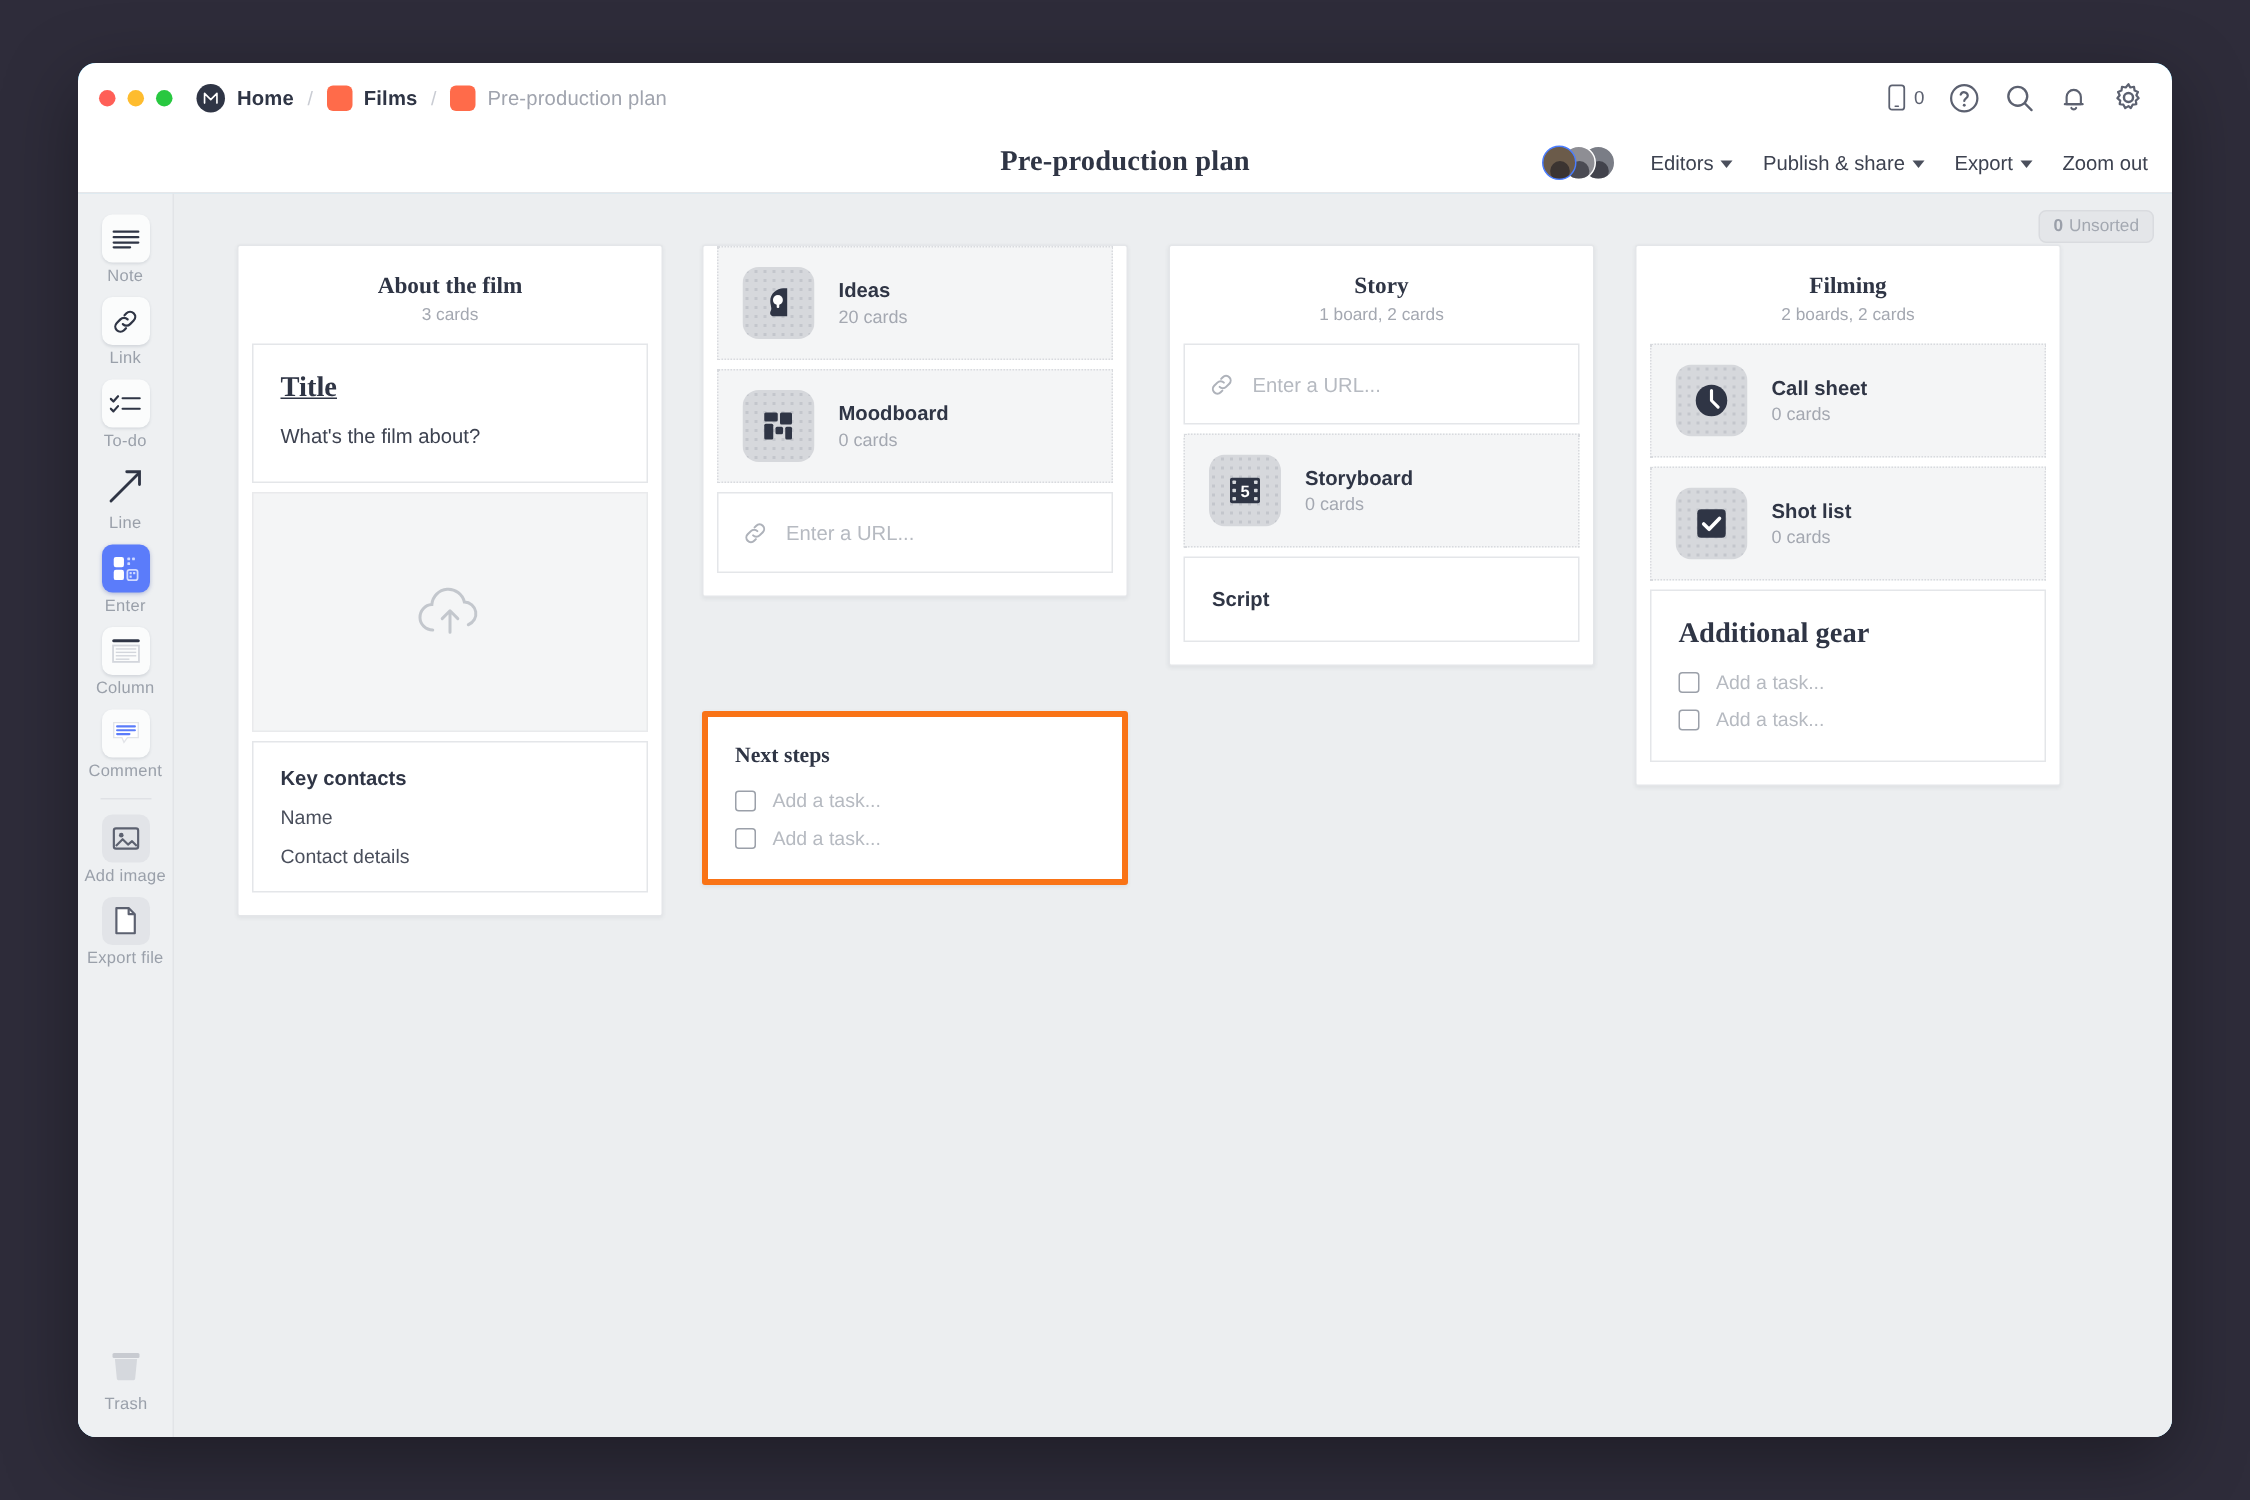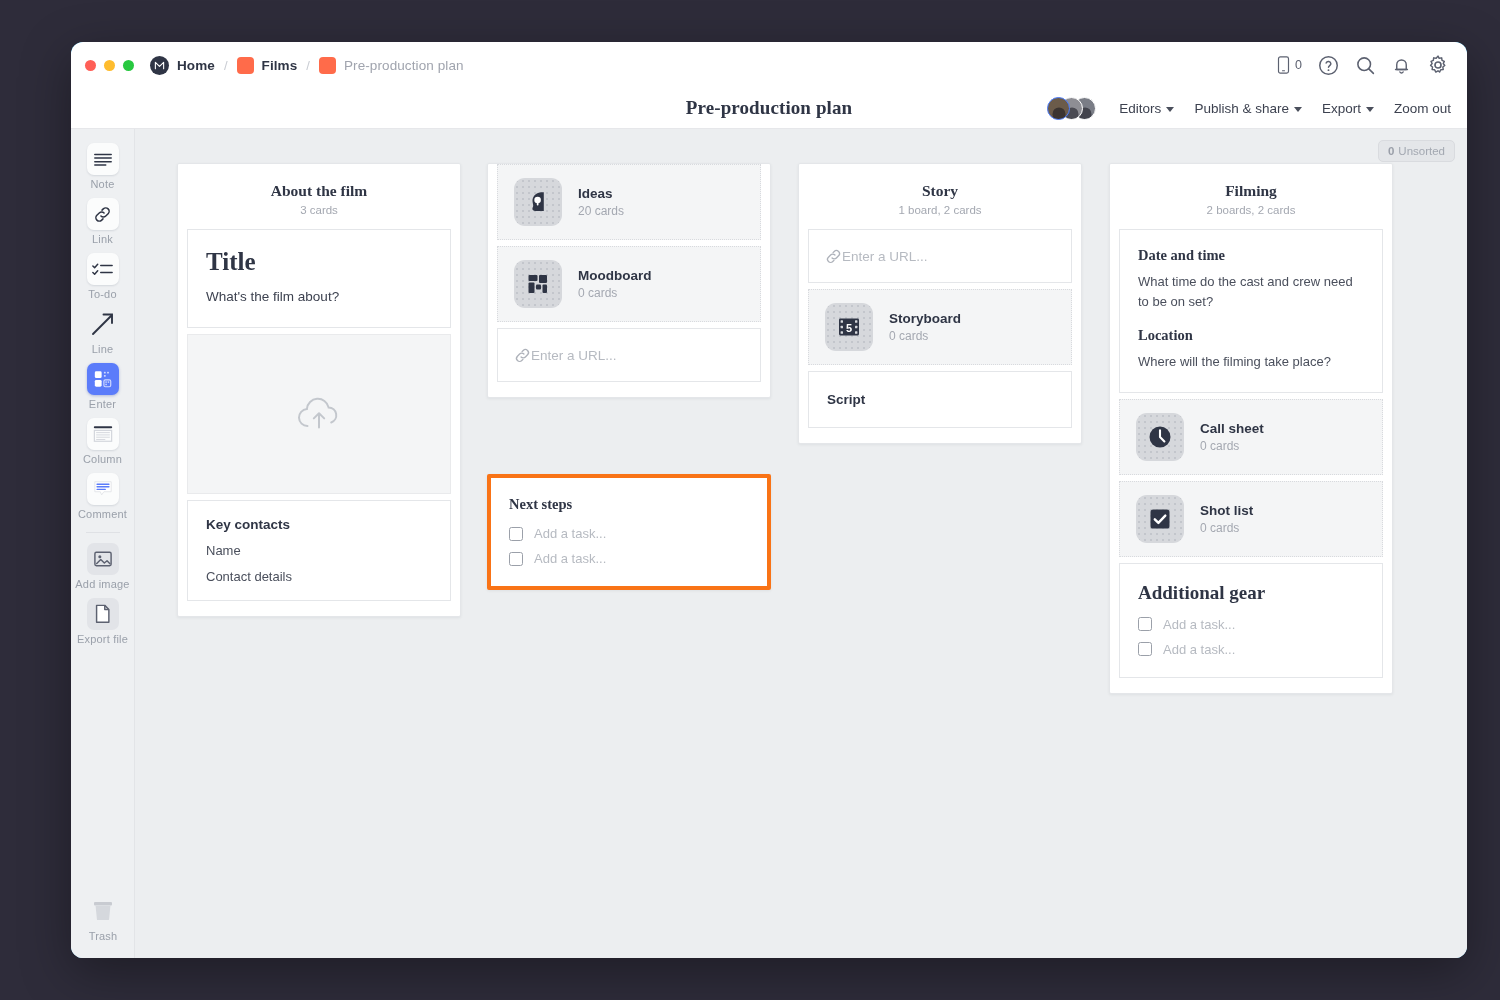--- a/index.html
+++ b/index.html
@@ -13,21 +13,20 @@
 
   
   #app-window {
     position: absolute;
     left: 52px; top: 42px;
     width: 1396px; height: 916px;
     background: #0ea5e9;
     border-radius: 12px;
     overflow: hidden;
     box-shadow: 0 14px 50px rgba(0,0,0,.35);
-    margin-left: 19px;
   }
 
   
   #titlebar {
     position: relative;
     height: 46px;
     background: #ffffff;
     display: flex; align-items: center;
     padding-left: 14px;
   }
@@ -133,21 +132,21 @@
   .col-sub { font-size: 11.5px; color: #a4a8b1; margin-top: 4px; }
 
   
   .card {
     border: 1px solid #e4e6e9;
     background: #fff;
     padding: 16px 18px;
     margin-bottom: 6px;
   }
   .card.note-title { padding: 18px 18px 20px; }
-  .card-h1 { font-size: 25px; font-weight: bold; color: #2f3545; }
+  .card-h1 { font-size: 19px; font-weight: bold; color: #2f3545; text-decoration: underline; }
   .card-sub { font-size: 13.5px; color: #3d4250; margin-top: 11px; line-height: 1.45; }
   .card-h2 { font-size: 13.5px; font-weight: bold; color: #2f3545; }
   .card-line { font-size: 13px; color: #4a4f5c; margin-top: 11px; }
   .para { font-size: 13px; color: #4a4f5c; line-height: 1.5; margin-top: 8px; }
   .mt14 { margin-top: 16px; }
 
   
   .imgcard {
     background: #f4f5f6; border: 1px solid #e9eaec;
     height: 160px; display: flex; align-items: center; justify-content: center;
@@ -170,21 +169,21 @@
     background-size: 6px 6px;
     display: flex; align-items: center; justify-content: center;
     flex: 0 0 auto;
   }
   .bname { font-size: 13.5px; font-weight: bold; color: #2f3545; }
   .bcount { font-size: 12px; color: #a4a8b1; margin-top: 3px; }
 
   
   .urlcard {
     border: 1px solid #e4e6e9; background: #fff;
-    height: 54px; display: flex; align-items: center; 
+    height: 54px; display: flex; align-items: center; gap: 12px;
     padding: 0 16px; margin-bottom: 6px; cursor: text;
   }
   .urlph { font-size: 13.5px; color: #b6bac1; }
 
   
   .todo-row { display: flex; align-items: center; gap: 11px; margin-top: 10px; }
   .chk {
     width: 14px; height: 14px; border: 1.6px solid #9ba0a9; border-radius: 2.5px;
     flex: 0 0 auto; background: #fff; cursor: pointer;
   }
@@ -567,26 +566,20 @@
           <div class="card-h2">Script</div>
         </div>
       </div>
 
       <div class="column" style="left:974px; top:34px;">
         <div class="col-head">
           <div class="col-title serif">Filming</div>
           <div class="col-sub">2 boards, 2 cards</div>
         </div>
 
-        <div class="card" style="padding:17px 18px 20px;">
-          <div class="card-h2 serif" style="font-size:14.5px;">Date and time</div>
-          <div class="para">What time do the cast and crew need to be on set?</div>
-          <div class="card-h2 serif mt14" style="font-size:14.5px;">Location</div>
-          <div class="para">Where will the filming take place?</div>
-        </div>
 
         <div class="boardcard">
           <span class="bicon">
             <svg width="28" height="28" viewBox="0 0 28 28">
               <circle cx="14" cy="14" r="10.5" fill="#2f3545"></circle>
               <path d="M14 7.3V14l4.4 4.4" fill="none" stroke="#fff" stroke-width="2.1" stroke-linecap="round" stroke-linejoin="round"></path>
             </svg>
           </span>
           <span>
             <span class="bname" style="display:block">Call sheet</span>

